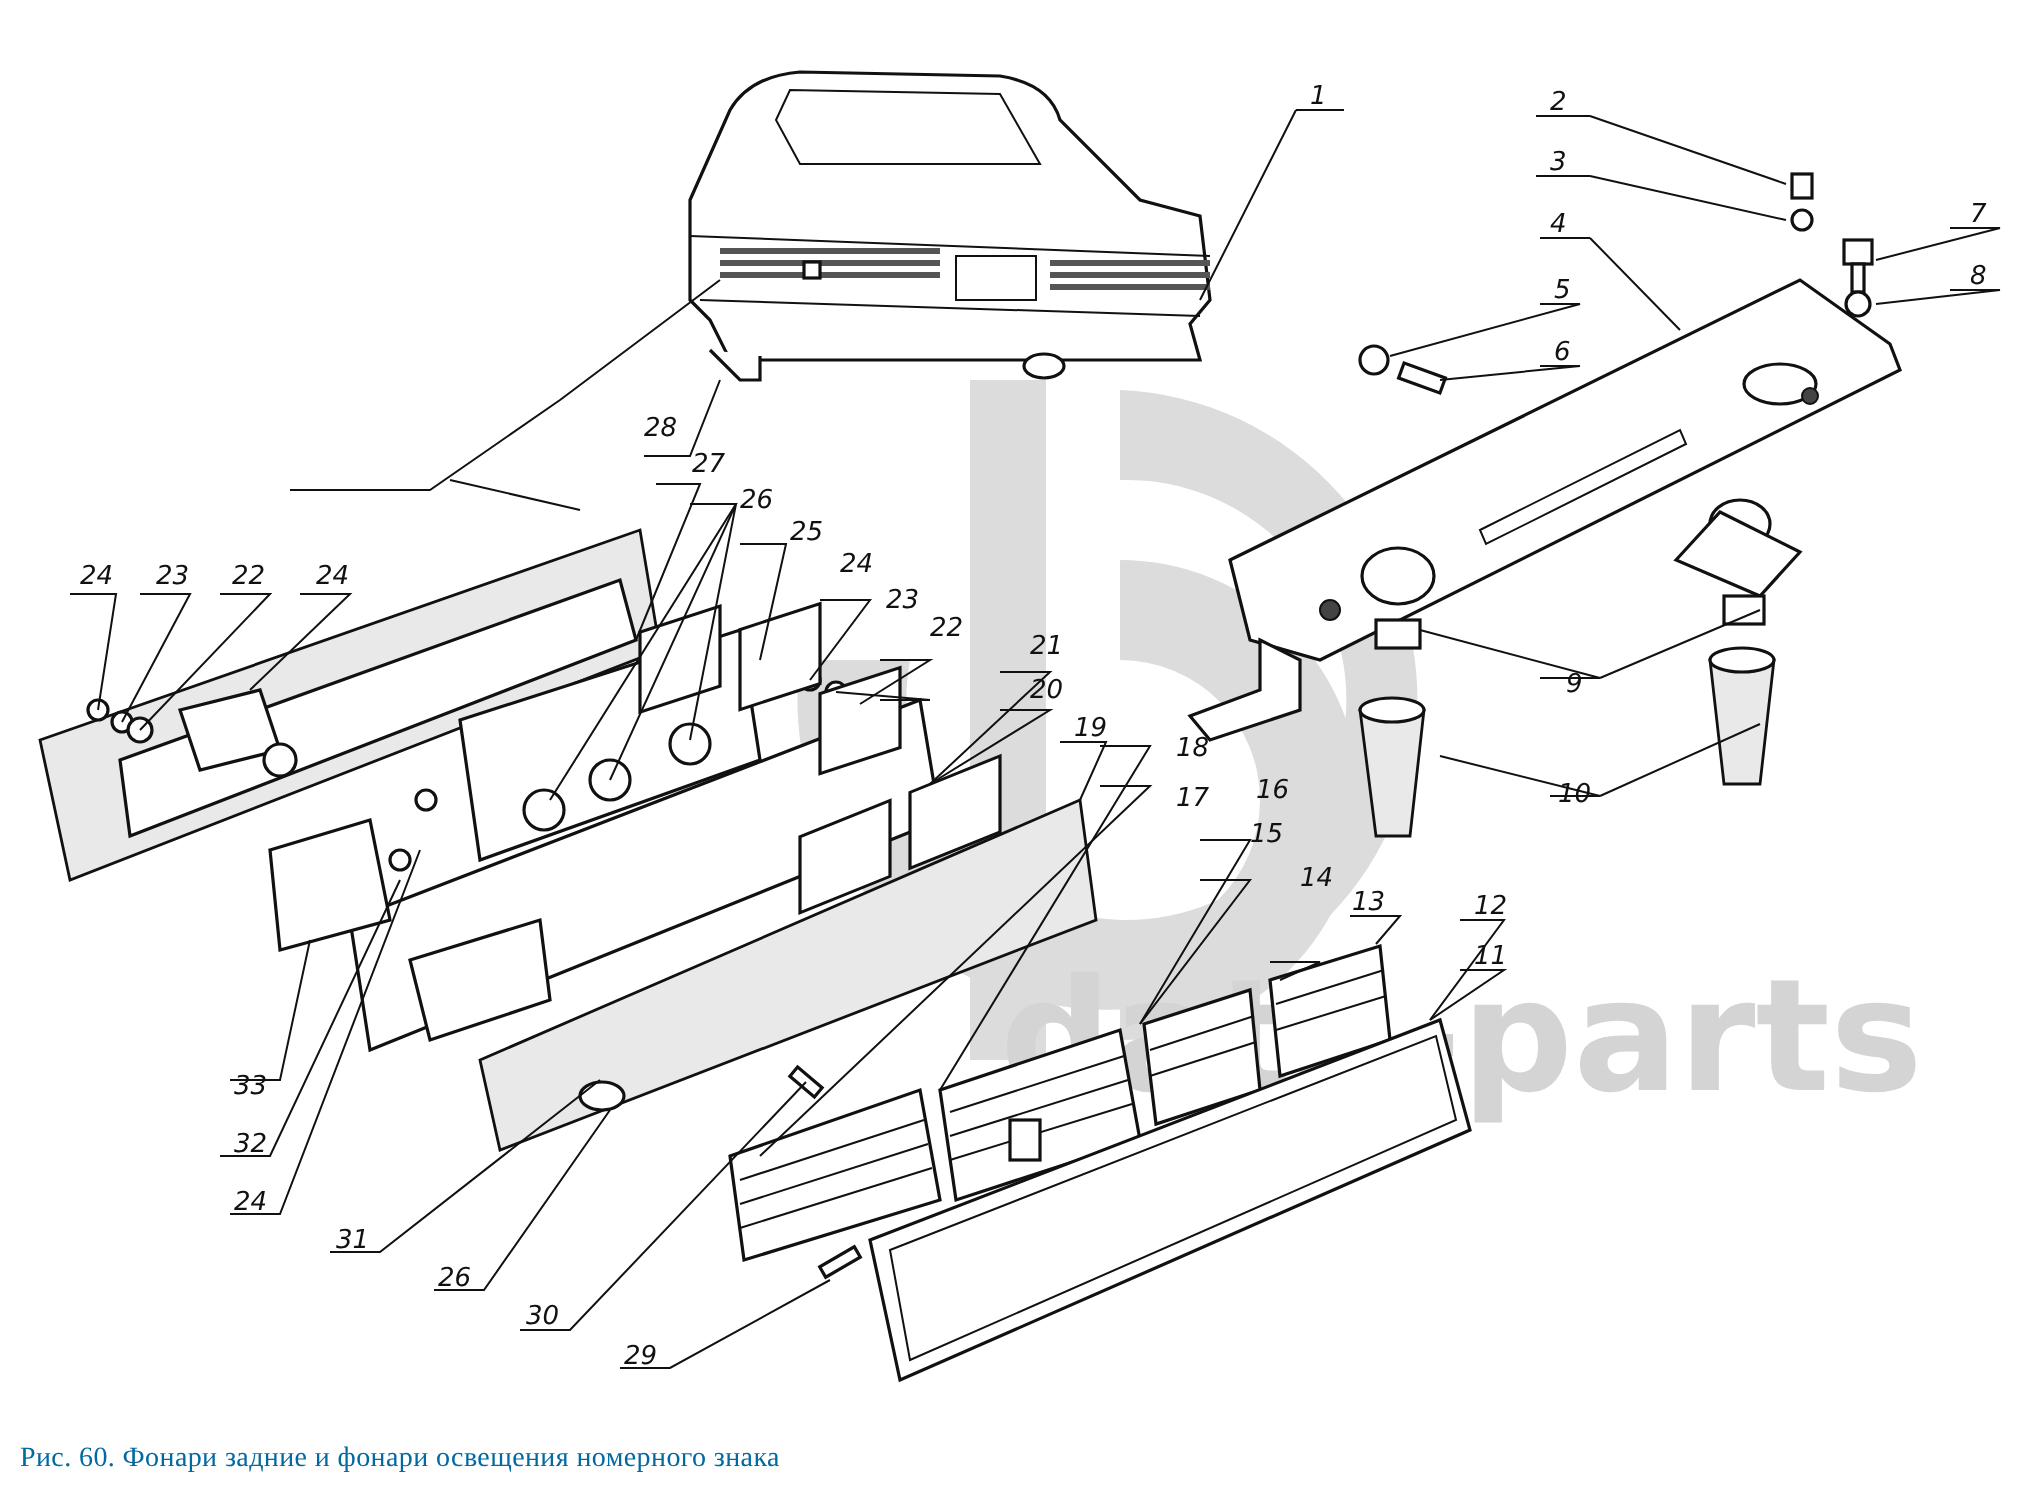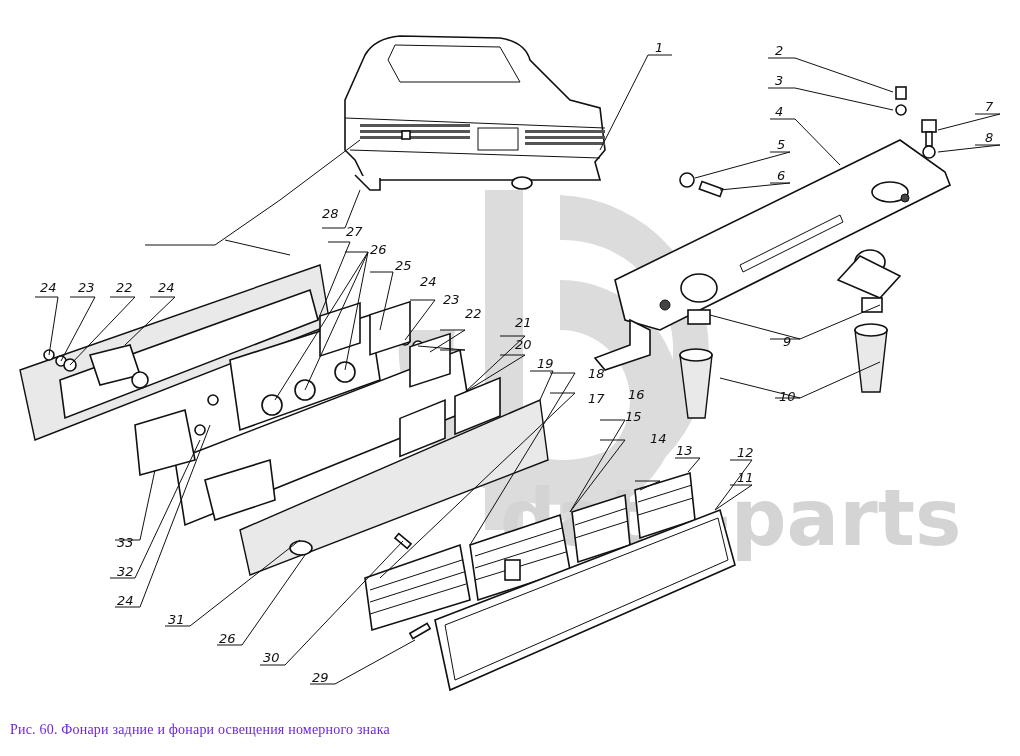--- a/index.html
+++ b/index.html
@@ -1,19 +1,19 @@
 <!DOCTYPE html>
 <html><head>
 <meta charset="utf-8">
 <style>
   html, body { margin: 0; padding: 0; background: #ffffff; }
   body { width: 1020px; height: 756px; position: relative; overflow: hidden; font-family: "DejaVu Serif", serif; }
   #stage { position: absolute; left: 0; top: 0; width: 1020px; height: 756px; }
   svg { position: absolute; left: 0; top: 0; }
-  .caption { position: absolute; left: 10px; top: 722px; font-family: "Liberation Serif", serif; font-size: 14px; color: #6d28d9; letter-spacing: 0.2px; }
+  .caption { position: absolute; left: 10px; top: 722px; font-family: "Liberation Serif", serif; font-size: 14px; color: #0369a1; letter-spacing: 0.2px; }
   .lbl { font-family: "DejaVu Sans", sans-serif; font-style: italic; font-size: 13px; fill: #111; }
   .wm-text { font-family: "DejaVu Sans", sans-serif; font-weight: bold; font-size: 78px; fill: #d4d4d4; }
   .ln { stroke: #111; stroke-width: 1; fill: none; }
   .part { stroke: #111; stroke-width: 1.6; fill: #fff; }
   .part-thin { stroke: #111; stroke-width: 1; fill: none; }
   .speckle { stroke: #111; stroke-width: 1.4; fill: #e9e9e9; }
   .dark { fill: #444; stroke: #111; stroke-width: 1; }
 </style>
 </head>
 <body>

